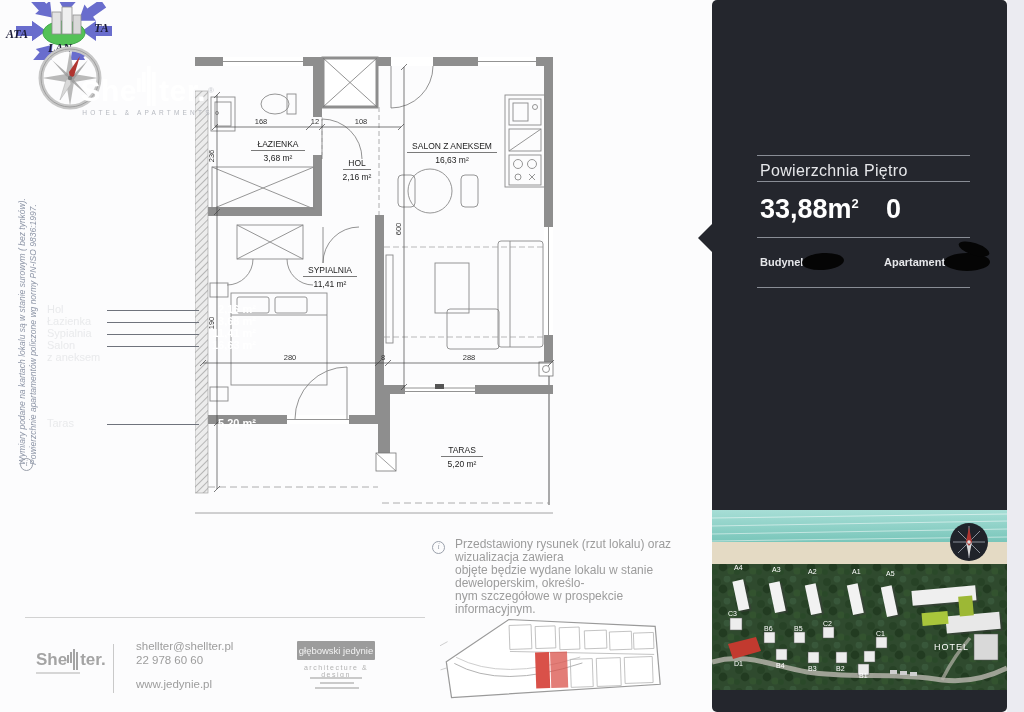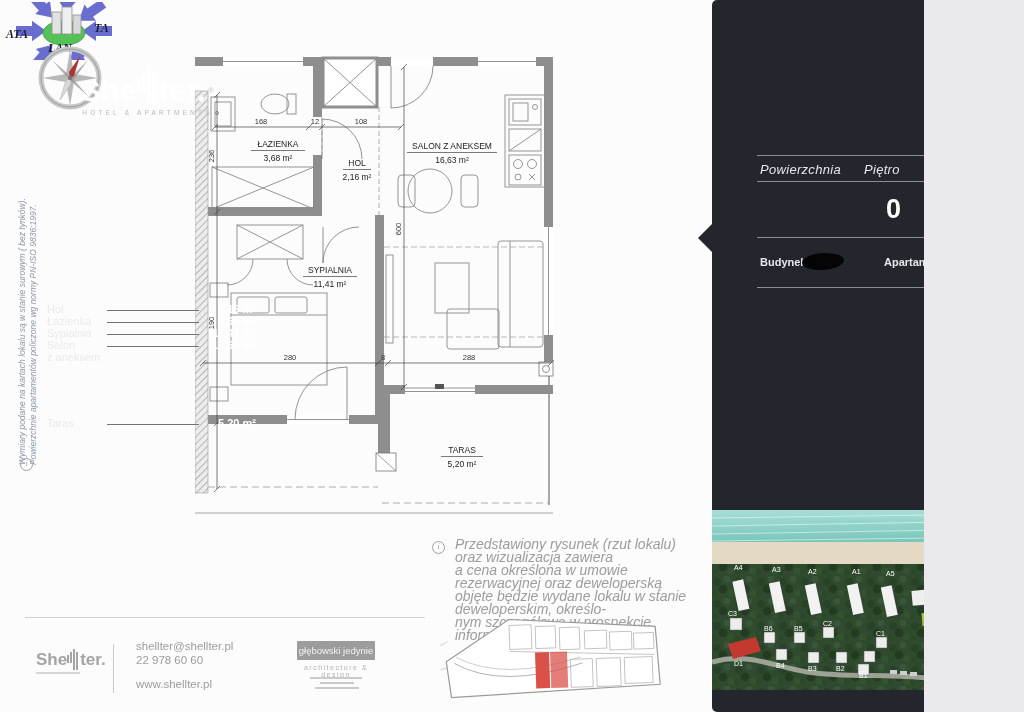--- a/index.html
+++ b/index.html
@@ -1,46 +1,46 @@
 <!DOCTYPE html>
 <html><head>
 <meta charset="utf-8">
 <style>
   html,body{margin:0;padding:0;background:#e9e9ee;}
-  .page{position:relative;width:924px;height:712px;background:#fcfcfd;overflow:hidden;
+  .page{position:relative;width:1024px;height:712px;background:#fcfcfd;overflow:hidden;
         font-family:"Liberation Sans","DejaVu Sans",sans-serif;}
   .abs{position:absolute;}
   
   .side-note{left:-118px;top:300px;width:300px;height:30px;transform:rotate(-90deg);
              font-style:italic;font-size:8.5px;line-height:11px;color:#8f97a8;}
   .info-dot{width:11px;height:11px;border:1px solid #9aa0ab;border-radius:50%;
             color:#9aa0ab;font-family:"Liberation Serif",serif;font-style:italic;
             font-size:8px;text-align:center;line-height:10px;}
   
   .panel{left:712px;top:0;width:295px;height:712px;background:#24262d;border-radius:5px;}
   .panel-notch{left:698px;top:223px;width:0;height:0;border-top:15px solid transparent;
                border-bottom:15px solid transparent;border-right:15px solid #24262d;}
   .right-stripe{left:1007px;top:0;width:17px;height:712px;background:#ebebf1;}
   .brand{left:0;top:66px;width:295px;text-align:center;color:#fff;}
   .brand-word{display:inline-flex;align-items:flex-end;font-weight:bold;font-size:30px;
               letter-spacing:.5px;line-height:30px;}
   .brand-reg{font-size:8px;color:#cfd1d6;margin-left:2px;align-self:flex-end;}
   .brand-tag{margin-top:3px;font-size:6.5px;letter-spacing:3.2px;color:#b7bac1;}
   .pline{position:absolute;left:45px;width:213px;height:1px;background:#898d95;}
-  .col-label{font-size:13px;color:#e6e7ea;letter-spacing:.3px;font-style:italic;}
+  .col-label{font-size:16px;color:#e6e7ea;letter-spacing:.3px;}
   .big-val{font-size:27px;font-weight:bold;color:#fff;}
   .big-val sup{font-size:13px;}
   .unit-label{font-size:11px;font-weight:bold;color:#e6e7ea;}
   .blob{position:absolute;background:#050505;border-radius:50%;}
   .room-row-label{position:absolute;left:47px;font-size:11px;color:#e9eaec;}
   .room-row-value{position:absolute;left:178px;width:78px;text-align:right;
                   font-size:11px;font-weight:bold;color:#fff;}
   .leader{position:absolute;left:107px;width:92px;height:1px;background:#6f737c;}
   
-  .disclaimer{left:455px;top:538px;width:250px;font-style:italic;font-size:14px;
+  .disclaimer{left:455px;top:538px;width:250px;font-size:12px;
               line-height:13px;color:#9c9c9c;}
   
   .foot-line{left:25px;top:617px;width:400px;height:1px;background:#d2d2d2;}
   .foot-logo{left:36px;top:648px;color:#a4a4a4;}
   .foot-word{display:inline-flex;align-items:flex-end;font-weight:bold;font-size:17px;}
   .foot-sub{margin-top:2px;width:44px;height:2px;background:#d6d6d6;}
   .foot-div{left:113px;top:644px;width:1px;height:49px;background:#c9c9c9;}
   .contact{font-size:11.5px;color:#9d9d9d;}
   .studio-badge{left:297px;top:641px;width:78px;height:19px;background:#9c9c9c;color:#f2f2f2;
                 font-size:9.5px;text-align:center;line-height:19px;border-radius:1px;}
@@ -279,21 +279,20 @@
 
       <text x="267" y="398">TARAS</text>
       <line x1="246" y1="401.5" x2="288" y2="401.5" stroke="#222" stroke-width="0.6"></line>
       <text x="267" y="412">5,20 m²</text>
     </g>
   </svg>
 
   <div class="abs info-dot" style="left:432px;top:541px">i</div>
   <div class="abs disclaimer">
     <div>Przedstawiony rysunek (rzut lokalu) oraz wizualizacja zawiera</div>
-    <div>a  cena określona w umowie rezerwacyjnej oraz deweloperską</div>
     <div>objęte będzie wydane lokalu w stanie deweloperskim, określo-</div>
     <div>nym szczegółowe w prospekcie informacyjnym.</div>
   </div>
 
   <svg class="abs" style="left:440px;top:602px" width="225" height="100" viewBox="0 0 225 100">
     <g transform="rotate(-2 112 50)">
       <polygon points="6,56 70,16 216,28 219,86 10,92" fill="#ffffff" stroke="#9a9a9a" stroke-width="1.2"></polygon>
       <path d="M 14,58 Q 60,86 142,62" fill="none" stroke="#ababab" stroke-width="0.9"></path>
       <path d="M 16,52 Q 62,78 140,56" fill="none" stroke="#c3c3c3" stroke-width="0.8"></path>
       <g fill="none" stroke="#b5b5b5" stroke-width="0.8">
@@ -327,21 +326,21 @@
             <rect x="9" y="4" width="2" height="18"></rect>
           </g>
         </svg>
         <span>ter.</span>
     </div>
     <div class="foot-sub"></div>
   </div>
   <div class="abs foot-div"></div>
   <div class="abs contact" style="left:136px;top:640px">shellter@shellter.pl</div>
   <div class="abs contact" style="left:136px;top:654px">22 978 60 60</div>
-  <div class="abs contact" style="left:136px;top:678px">www.shellter.pl</div>
+  <div class="abs contact" style="left:136px;top:678px">www.jedynie.pl</div>
   <div class="abs studio-badge">głębowski jedynie</div>
   <div class="abs studio-sub">architecture  &amp;  design</div>
   <div class="abs tiny-bar" style="left:310px;top:677px;width:52px"></div>
   <div class="abs tiny-bar" style="left:320px;top:682px;width:34px"></div>
   <div class="abs tiny-bar" style="left:315px;top:687px;width:44px"></div>
 
   <div class="abs panel"></div>
   <div class="abs panel-notch"></div>
   <div class="abs right-stripe"></div>
 
@@ -360,20 +359,23 @@
       <span class="brand-reg">®</span>
     </div>
     <div class="brand-tag">HOTEL &amp; APARTMENTS</div>
   </div>
 
   <div class="pline" style="left:757px;top:155px"></div>
   <div class="abs col-label" style="left:760px;top:162px">Powierzchnia</div>
   <div class="abs col-label" style="left:864px;top:162px">Piętro</div>
   <div class="pline" style="left:757px;top:181px"></div>
 
+  <div class="abs big-val" style="left:760px;top:194px">
+    <span>33,88m</span><sup>2</sup>
+  </div>
   <div class="abs big-val" style="left:886px;top:194px">0</div>
   <div class="pline" style="left:757px;top:237px"></div>
 
   <div class="abs unit-label" style="left:760px;top:256px">Budynek:</div>
   <div class="blob" style="left:802px;top:253px;width:42px;height:17px;transform:rotate(-4deg)"></div>
   <div class="abs unit-label" style="left:884px;top:256px">Apartament:</div>
   <div class="blob" style="left:944px;top:253px;width:46px;height:18px"></div>
   <div class="blob" style="left:958px;top:243px;width:32px;height:12px;transform:rotate(18deg)"></div>
   <div class="pline" style="left:757px;top:287px"></div>
 

